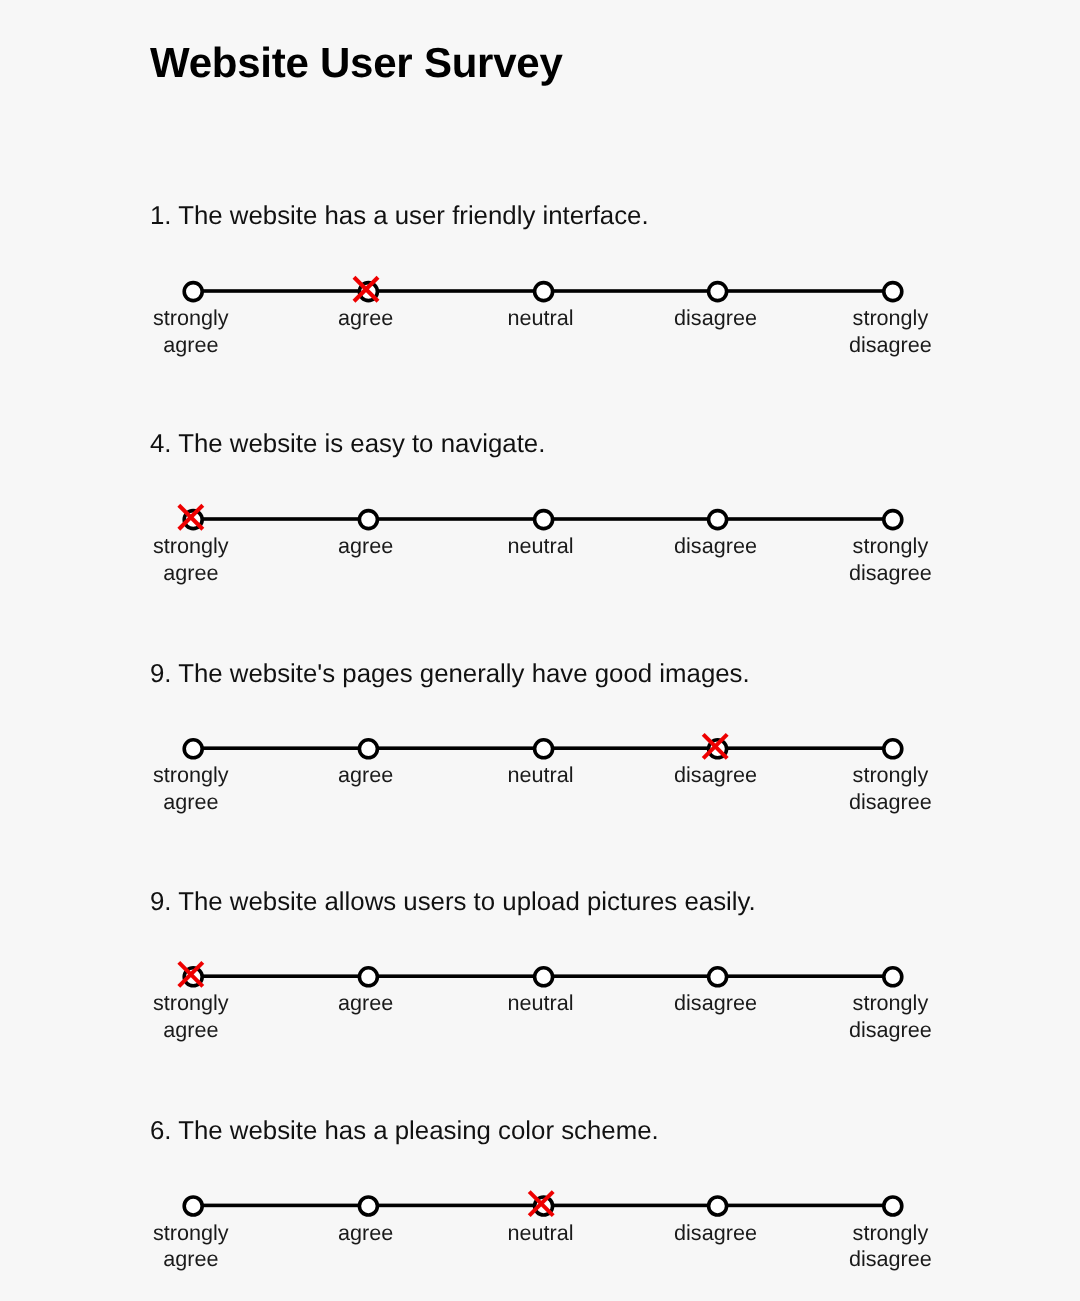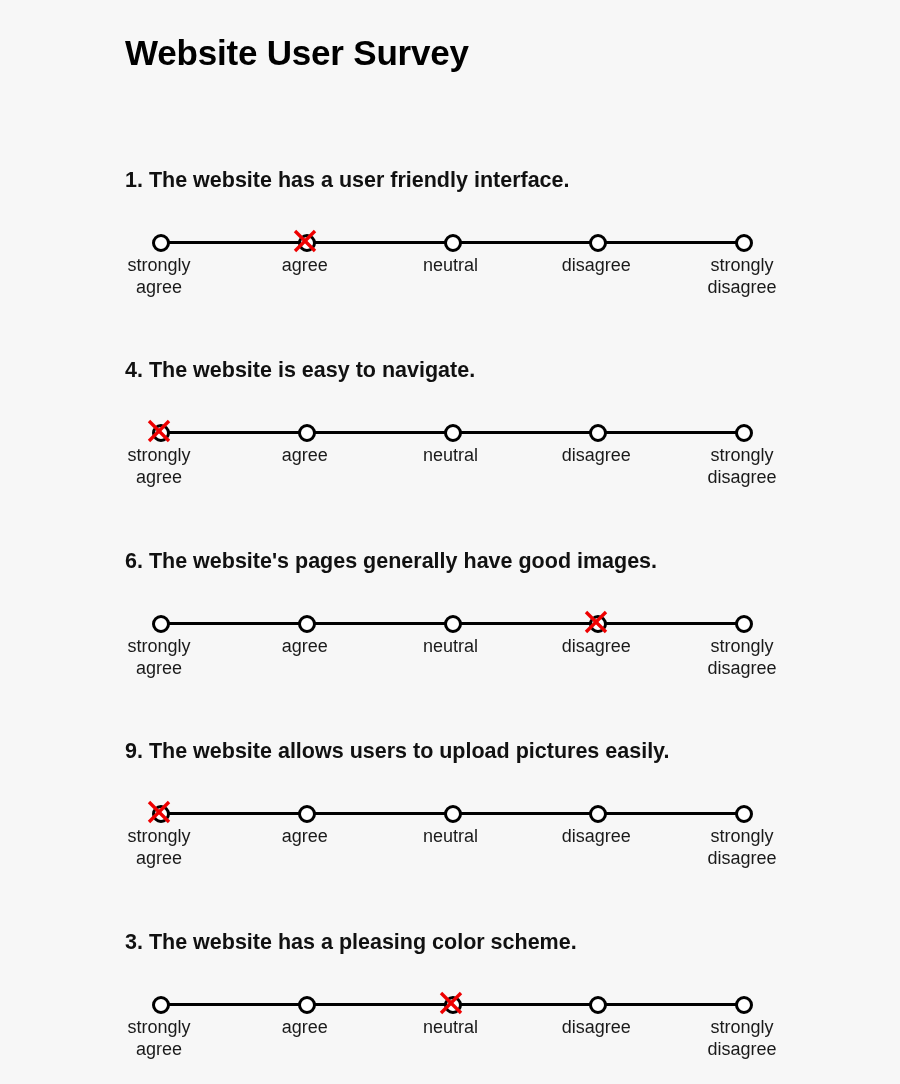--- a/index.html
+++ b/index.html
@@ -37,21 +37,21 @@
     position: absolute;
     left: 0;
     width: 900px;
   }
 
   .question-text {
     position: absolute;
     left: 125px;
     top: 0;
     font-size: 21.5px;
-    font-weight: bold;
+    font-weight: normal;
     color: #111111;
     white-space: nowrap;
   }
 
   
   .scale {
     position: absolute;
     left: 0;
     top: 32px;
     width: 900px;
@@ -188,21 +188,21 @@
             <div class="point-label">disagree</div>
           </div>
           <div class="scale-point" style="left: 742px;">
             <div class="point-circle"></div>
             <div class="point-label">strongly
 disagree</div>
           </div>
         </div>
       </div>
       <div class="question-block" style="top: 549px;">
-        <div class="question-text">6. The website's pages generally have good images.</div>
+        <div class="question-text">9. The website's pages generally have good images.</div>
         <div class="scale">
           <div class="scale-line"></div>
           <div class="scale-point" style="left: 159px;">
             <div class="point-circle"></div>
             <div class="point-label">strongly
 agree</div>
           </div>
           <div class="scale-point" style="left: 304.75px;">
             <div class="point-circle"></div>
             <div class="point-label">agree</div>
@@ -256,21 +256,21 @@
             <div class="point-label">disagree</div>
           </div>
           <div class="scale-point" style="left: 742px;">
             <div class="point-circle"></div>
             <div class="point-label">strongly
 disagree</div>
           </div>
         </div>
       </div>
       <div class="question-block" style="top: 930px;">
-        <div class="question-text">3. The website has a pleasing color scheme.</div>
+        <div class="question-text">6. The website has a pleasing color scheme.</div>
         <div class="scale">
           <div class="scale-line"></div>
           <div class="scale-point" style="left: 159px;">
             <div class="point-circle"></div>
             <div class="point-label">strongly
 agree</div>
           </div>
           <div class="scale-point" style="left: 304.75px;">
             <div class="point-circle"></div>
             <div class="point-label">agree</div>

